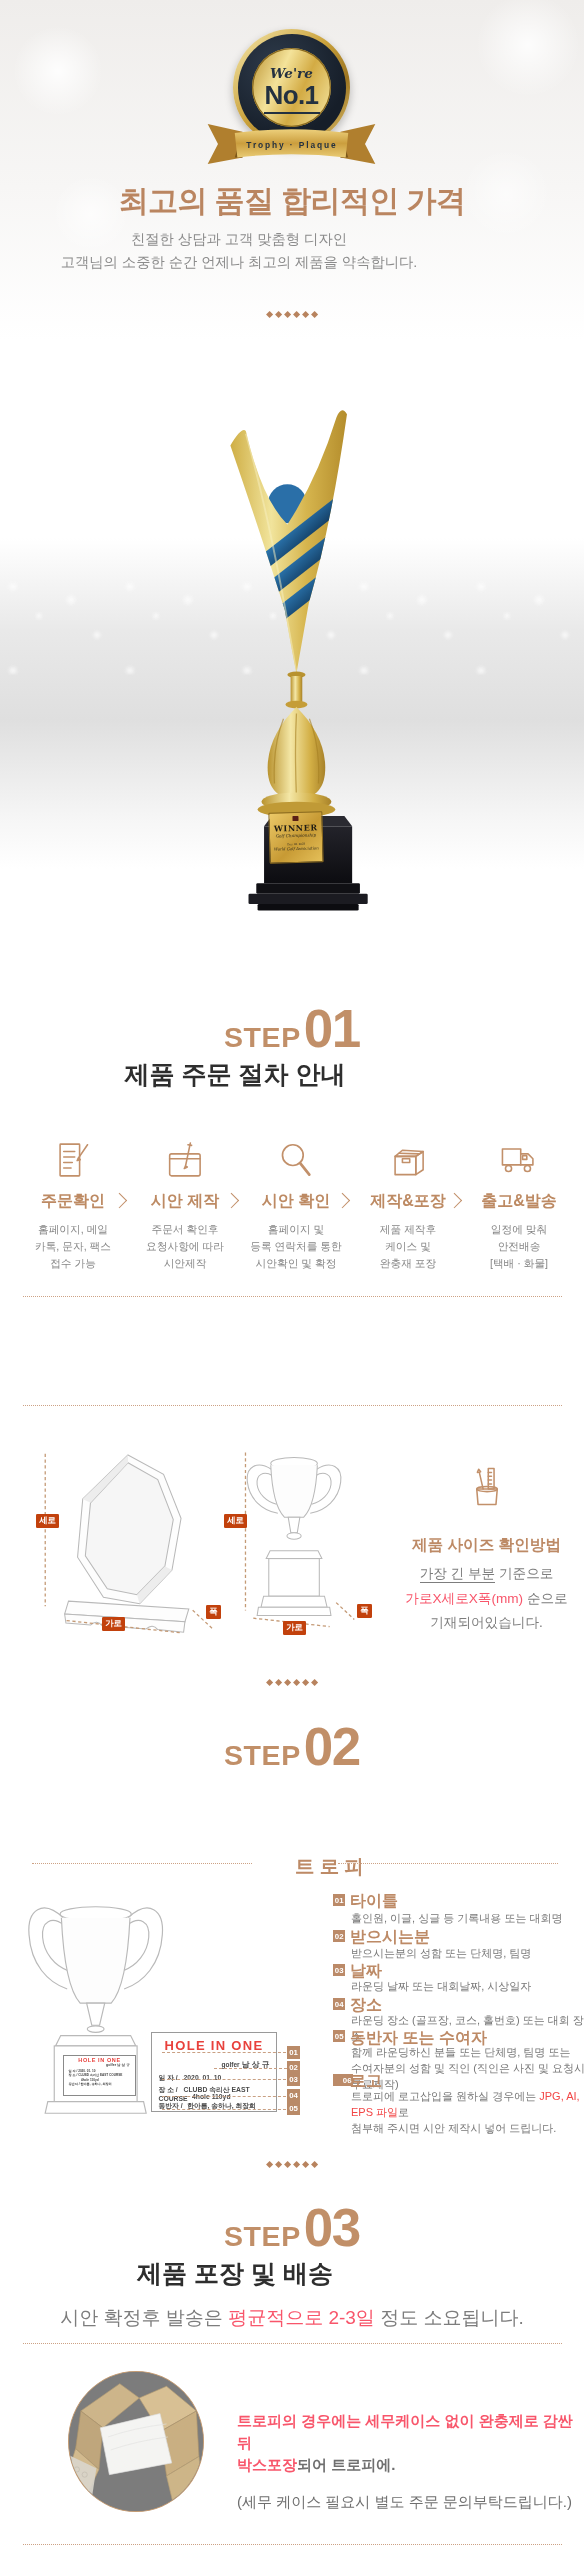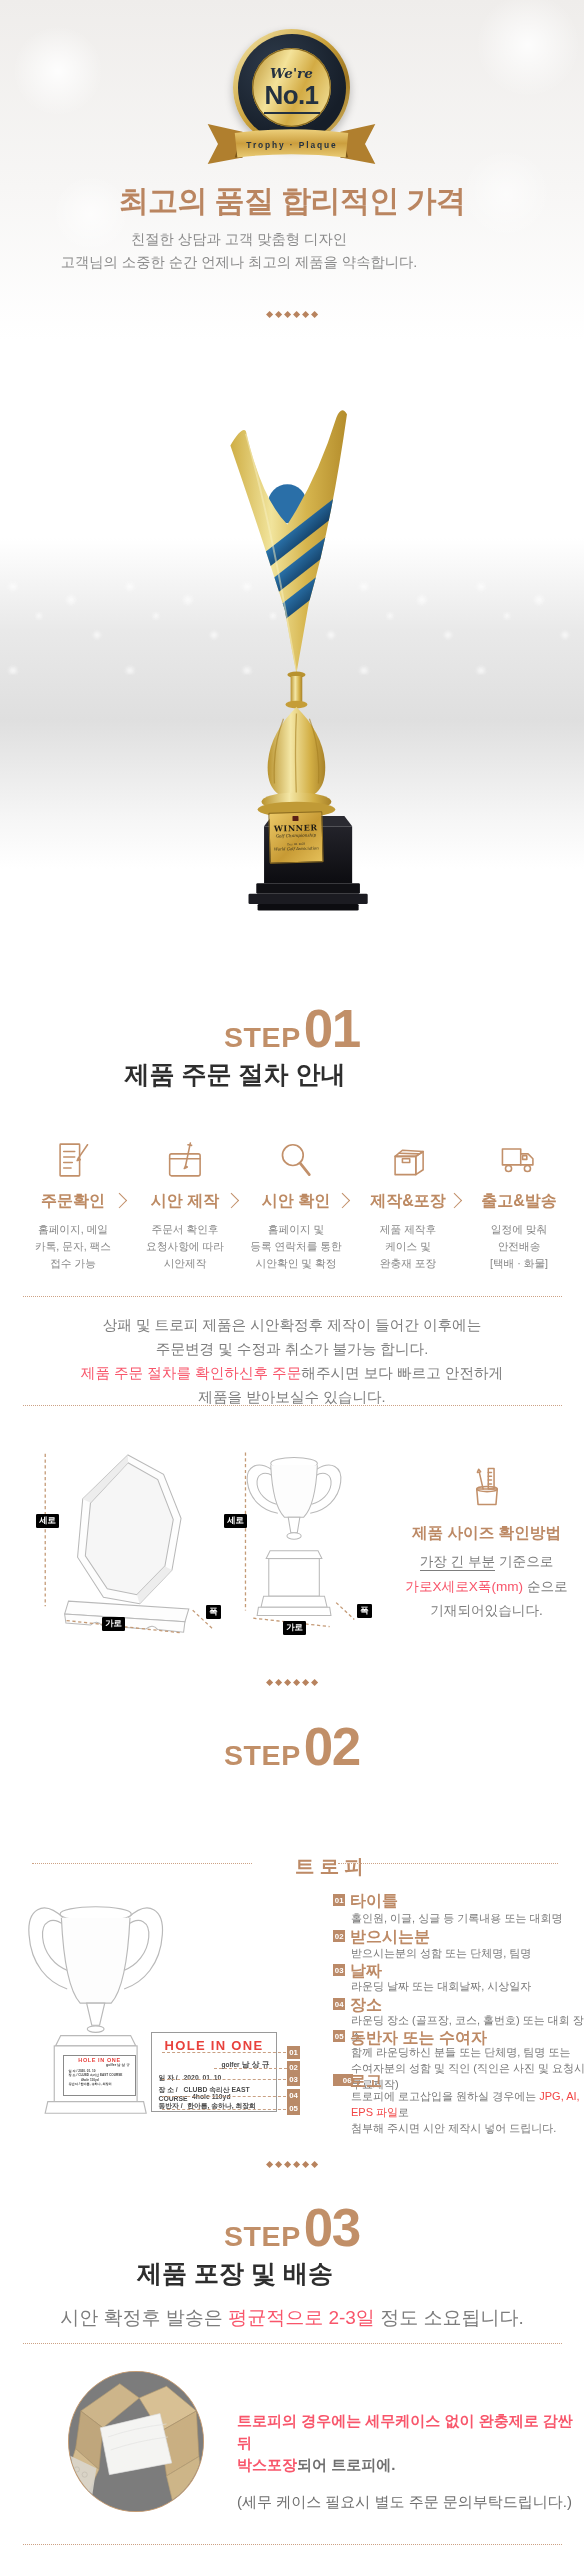--- a/index.html
+++ b/index.html
@@ -71,21 +71,21 @@
   .step-col .d{font-size:10.7px;line-height:17px;color:#868686;}
   .chev{width:9.7px;height:9.7px;border-top:1.9px solid #c2906a;border-right:1.9px solid #c2906a;transform:rotate(45deg);}
 
   .dotted{border-top:1.9px dotted #cda285;height:0;}
 
   .notice{left:0;top:1313px;width:584px;text-align:center;font-size:14.6px;line-height:24px;color:#7d7d7d;}
   .red1{color:#f8566b;}
   .red2{color:#f24646;}
 
   
-  .dim-label{background:#000000;color:#fff;font-size:8.4px;font-weight:700;padding:1.3px 3.2px;border-radius:1.3px;}
+  .dim-label{background:#c2410c;color:#fff;font-size:8.4px;font-weight:700;padding:1.3px 3.2px;border-radius:1.3px;}
   .sg-title{font-size:15.6px;font-weight:800;color:#bd8a66;}
   .sg-line{font-size:13.6px;color:#7d7d7d;}
   .und{border-bottom:1.3px solid #7d7d7d;padding-bottom:0.6px;}
 
   
   .sec-title{font-size:19.4px;font-weight:800;color:#bd8a66;letter-spacing:5.2px;}
 
   
   .it-badge{width:12.3px;height:12.3px;background:#bb8a68;color:#fff;font-size:7.8px;font-weight:700;
     display:flex;align-items:center;justify-content:center;}
@@ -316,26 +316,20 @@
 안전배송
 [택배 · 화물]</div>
   </div>
 
   <div class="abs chev" style="left:114px;top:1195px;"></div>
   <div class="abs chev" style="left:226px;top:1195px;"></div>
   <div class="abs chev" style="left:337px;top:1195px;"></div>
   <div class="abs chev" style="left:449px;top:1195px;"></div>
 
   <div class="abs dotted" style="left:23px;top:1296px;width:539px;"></div>
-  <div class="abs notice">
-    <div>상패 및 트로피 제품은 시안확정후 제작이 들어간 이후에는</div>
-    <div>주문변경 및 수정과 취소가 불가능 합니다.</div>
-    <div><span class="red1">제품 주문 절차를 확인하신후 주문</span><span>해주시면 보다 빠르고 안전하게</span></div>
-    <div>제품을 받아보실수 있습니다.</div>
-  </div>
   <div class="abs dotted" style="left:23px;top:1405px;width:539px;"></div>
 
   <svg class="abs" style="left:31px;top:1447px;" width="194" height="188" viewBox="0 0 300 290">
     <g stroke="#b9b9b9" stroke-width="1.6" fill="#fff">
       <polygon points="150,12 205,42 232,110 218,190 168,242 112,232 72,170 80,80" fill="#fdfdfd"></polygon>
       <polygon points="150,24 196,50 220,112 207,184 164,228 118,219 84,168 92,86" fill="#f6f6f6"></polygon>
       <polygon points="150,12 150,24 92,86 80,80" fill="#ededed" stroke="none"></polygon>
       <polygon points="218,190 207,184 164,228 168,242" fill="#ededed" stroke="none"></polygon>
       <polygon points="58,238 244,250 238,270 52,258" fill="#fdfdfd"></polygon>
       <path d="M52,258 L238,270 L236,286 L196,282 Q188,272 178,281 L110,276 Q102,266 92,275 L54,272 Z" fill="#fdfdfd"></path>
@@ -380,21 +374,21 @@
       <line x1="14" y1="10" x2="20" y2="36"></line>
         <polygon points="13,5 16,9 11,10"></polygon>
       <rect x="28" y="4" width="9" height="32"></rect>
       <line x1="28" y1="10" x2="33" y2="10"></line>
         <line x1="28" y1="16" x2="33" y2="16"></line>
       <line x1="28" y1="22" x2="33" y2="22"></line>
         <line x1="28" y1="28" x2="33" y2="28"></line>
       <path d="M10,36 L42,36 L40,60 L12,60 Z"></path>
       <ellipse cx="26" cy="36" rx="16" ry="4"></ellipse>
     </svg>
-    <div class="sg-title" style="margin-top:14px;">제품 사이즈 확인방법</div>
+    <div class="sg-title" style="margin-top:26px;">제품 사이즈 확인방법</div>
     <div class="sg-line" style="margin-top:9px;"><span class="und">가장 긴 부분</span><span> 기준으로</span></div>
     <div class="sg-line" style="margin-top:6.5px;"><span class="red1">가로X세로X폭(mm)</span><span> 순으로</span></div>
     <div class="sg-line" style="margin-top:6.5px;">기재되어있습니다.</div>
   </div>
 
   <div class="abs diamonds" style="left:0;top:1680px;width:584px;">
     <i></i>
       <i></i>
       <i></i>
       <i></i>

